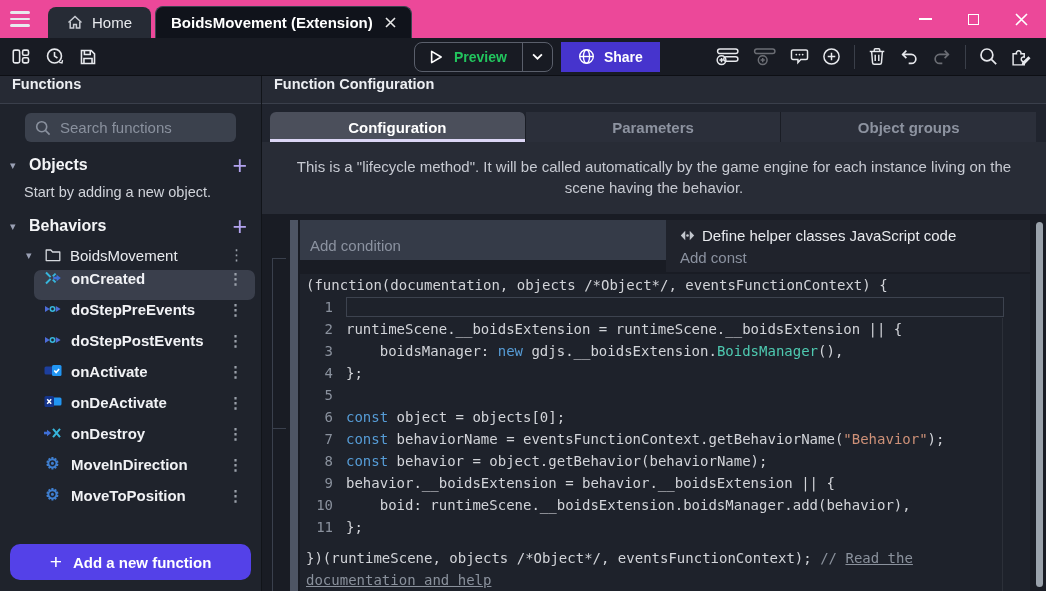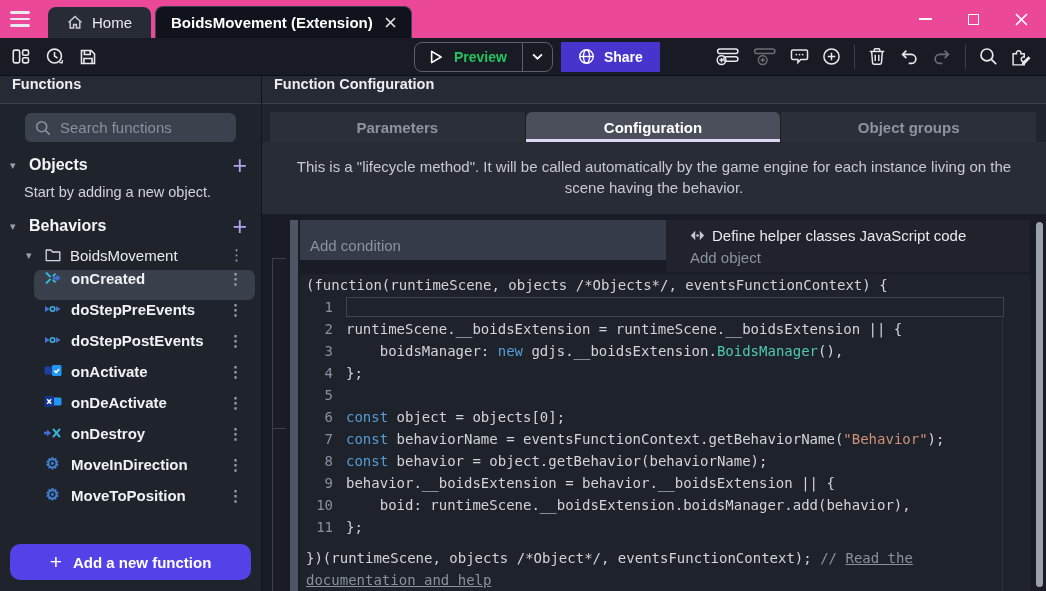--- a/index.html
+++ b/index.html
@@ -71,21 +71,21 @@
 
   
   .events{flex:1;position:relative;background:#191c24;overflow:hidden;min-height:0}
   .bracket{position:absolute;left:10px;width:14px;border-left:1px solid #3a404d;border-top:1px solid #3a404d}
   .b1{top:44px;height:170px}
   .b2{top:214px;bottom:0}
   .dragbar{position:absolute;left:28px;top:6px;bottom:0;width:8px;background:#4e5564;cursor:grab}
   .ev-content{position:absolute;left:38px;right:16px;top:6px;bottom:0;display:flex;flex-direction:column}
   .ev-row{display:flex;flex:none}
   .cond-cell{width:366px;height:40px;background:#353b48;padding:17px 10px;color:#8b92a0;font-size:15px;cursor:text}
-  .act-col{flex:1;background:#20232c;padding:2px 14px 4px}
+  .act-col{flex:1;background:#20232c;padding:2px 4px 4px}
   .act-title{display:flex;align-items:center;gap:7px;padding:5px 10px 2px;color:#e8eaee;font-size:15px;cursor:pointer}
   .act-add{padding:3px 10px 2px;color:#8b92a0;font-size:15px;cursor:text}
 
   .code{flex:1;background:#1e222b;margin-top:2px;display:flex;flex-direction:column;font-family:"DejaVu Sans Mono",monospace;font-size:14px;position:relative;min-height:0;cursor:text}
   .code-line{height:22px;line-height:22px;display:flex;white-space:pre;flex:none}
   .hdr-line,.ftr-line{padding-left:6px}
   .gutter{width:46px;text-align:right;padding-right:13px;color:#8a919d;flex:none}
   .lc{flex:1;white-space:pre;overflow:hidden}
   .cur-box{flex:1;margin:1px 26px 1px 0;border:1px solid #3d434f;height:20px}
   .code-spacer{flex:1;min-height:4px}
@@ -402,22 +402,22 @@
         </div>
       </div>
     </aside>
 
     <section class="main">
       <div class="panel-header">
         <span>Function Configuration</span>
       </div>
 
       <div class="tabbar">
+          <div class="tab active">Configuration</div>
           <div class="tab">Parameters</div>
-          <div class="tab active">Configuration</div>
           <div class="tab">Object groups</div>
         </div>
 
       <div class="desc">
         <div class="desc-text">This is a "lifecycle method". It will be called automatically by the game engine for each instance living on the scene having the behavior.</div>
       </div>
 
       <div class="events">
         <div class="bracket b1"></div>
         <div class="bracket b2"></div>
@@ -433,28 +433,28 @@
                 <span style="display:flex">
                   <svg width="15" height="13" viewBox="0 0 16 14">
                       <polygon points="5.6,1.8 0.8,7 5.6,12.2" fill="#c2c6cd"></polygon>
                       <circle cx="8" cy="7" r="1.4" fill="#c2c6cd"></circle>
                       <polygon points="10.4,1.8 15.2,7 10.4,12.2" fill="#c2c6cd"></polygon>
                     </svg>
                 </span>
                 <span>Define helper classes JavaScript code</span>
               </div>
               <div class="act-add">
-                <span>Add object</span>
+                <span>Add const</span>
               </div>
             </div>
           </div>
 
           <div class="code">
             <div class="overview"></div>
-          <div class="code-line hdr-line"><span class="seg-plain">(function(runtimeScene, objects /*Objects*/, eventsFunctionContext) {</span></div>
+          <div class="code-line hdr-line"><span class="seg-plain">(function(documentation, objects /*Object*/, eventsFunctionContext) {</span></div>
               <div class="code-line"><span class="gutter">1</span><span class="cur-box"></span></div>
               <div class="code-line"><span class="gutter">2</span><span class="lc"><span class="seg-plain">runtimeScene.__boidsExtension = runtimeScene.__boidsExtension || {</span></span></div>
               <div class="code-line"><span class="gutter">3</span><span class="lc"><span class="seg-plain">    boidsManager: </span><span class="seg-kw">new</span><span class="seg-plain"> gdjs.__boidsExtension.</span><span class="seg-cls">BoidsManager</span><span class="seg-plain">(),</span></span></div>
               <div class="code-line"><span class="gutter">4</span><span class="lc"><span class="seg-plain">};</span></span></div>
               <div class="code-line"><span class="gutter">5</span><span class="lc"></span></div>
               <div class="code-line"><span class="gutter">6</span><span class="lc"><span class="seg-kw">const</span><span class="seg-plain"> object = objects[0];</span></span></div>
               <div class="code-line"><span class="gutter">7</span><span class="lc"><span class="seg-kw">const</span><span class="seg-plain"> behaviorName = eventsFunctionContext.getBehaviorName(</span><span class="seg-str">"Behavior"</span><span class="seg-plain">);</span></span></div>
               <div class="code-line"><span class="gutter">8</span><span class="lc"><span class="seg-kw">const</span><span class="seg-plain"> behavior = object.getBehavior(behaviorName);</span></span></div>
               <div class="code-line"><span class="gutter">9</span><span class="lc"><span class="seg-plain">behavior.__boidsExtension = behavior.__boidsExtension || {</span></span></div>
               <div class="code-line"><span class="gutter">10</span><span class="lc"><span class="seg-plain">    boid: runtimeScene.__boidsExtension.boidsManager.add(behavior),</span></span></div>

